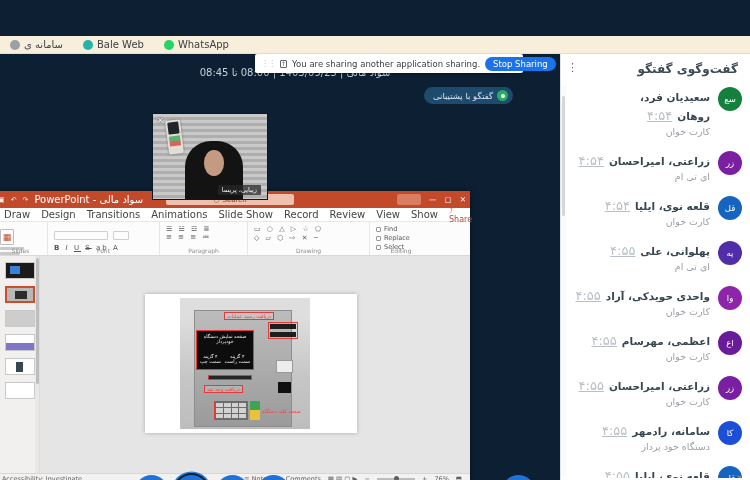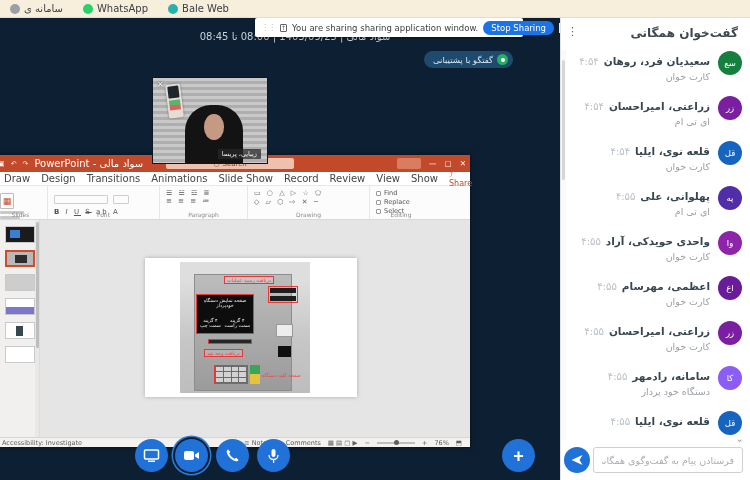--- a/index.html
+++ b/index.html
@@ -1,18 +1,18 @@
 <!DOCTYPE html>
 <html><head>
 <meta charset="utf-8">
 <style>
   * { margin:0; padding:0; box-sizing:border-box; }
   html,body { width:750px; height:480px; overflow:hidden; background:#0d2033;
               font-family:"DejaVu Sans", sans-serif; }
-  .screen { position:relative; width:750px; height:392px; }
+  .screen { position:relative; width:750px; height:392px;margin-top:36px; }
 
   
   .topbar { position:absolute; left:0; top:0; width:750px; height:18px;
             background:#f7eedb; display:flex; align-items:center; z-index:20;
             border-bottom:1px solid #e7ddc6; }
   .tb-tab { display:flex; align-items:center; gap:4px; padding:0 10px; height:18px;
             font-size:10px; color:#3c4043; white-space:nowrap; }
   .tb-icon { width:10px; height:10px; border-radius:50%; display:inline-flex;
              align-items:center; justify-content:center; font-size:7px; color:#fff; }
   .tb-icon.site-icon { background:#9aa0a6; }
@@ -168,21 +168,21 @@
   .kebab { position:absolute; left:6px; top:7px; font-size:11px; color:#666; }
   .chat-scrollbar { position:absolute; left:0; top:32px; width:5px; height:390px; background:#fafafa; }
   .chat-scrollbar::after { content:""; position:absolute; top:10px; left:1px; width:3px; height:120px;
                            background:#d6d6d6; border-radius:2px; }
   .chat-messages { position:absolute; left:5px; right:0; top:32px; height:392px; overflow:hidden; }
   .msg { position:relative; direction:rtl; text-align:right; padding:0 40px 0 8px; margin-bottom:13px;
          min-height:26px; }
   .avatar { position:absolute; right:8px; top:1px; width:24px; height:24px; border-radius:50%;
             color:#fff; font-size:8.5px; display:flex; align-items:center; justify-content:center; }
   .msg-name { font-size:10.5px; font-weight:bold; color:#37474f; }
-  .msg-time { font-size:10px; color:#b8bfc6; margin-right:5px; }
+  .msg-time { font-size:13px; color:#b8bfc6; margin-right:5px;text-decoration:underline; }
   .msg-text { font-size:9.5px; color:#9aa0a6; margin-top:2px; }
   .scroll-chevron { position:absolute; right:6px; top:415px; color:#9e9e9e; font-size:10px; }
   .chat-inputrow { position:absolute; left:0; bottom:6px; width:190px; height:28px; }
   .chat-input { position:absolute; left:32px; top:1px; width:150px; height:26px;
                 border:1px solid #d0d0d0; border-radius:3px; font-size:9.5px; color:#444;
                 padding:0 8px; font-family:inherit; outline:none; }
   .chat-input::placeholder { color:#a8adb3; }
   .send-btn { position:absolute; left:3px; top:1px; width:26px; height:26px; border-radius:50%;
               background:#2072d8; border:none; display:flex; align-items:center; justify-content:center;
               cursor:pointer; }
@@ -193,38 +193,38 @@
 <div class="screen">
 
   <div class="topbar">
     <div id="topbar-tabs" style="display:flex;align-items:center;">
   <div class="tb-tab">
     <span class="tb-icon site-icon"></span>
     <span class="tb-label" dir="rtl">سامانه ی</span>
   </div>
 
   <div class="tb-tab">
+    <span class="tb-icon bale-icon"></span>
+    <span class="tb-label" dir="rtl">Bale Web</span>
+  </div>
+
+  <div class="tb-tab">
     <span class="tb-icon whatsapp-icon"></span>
     <span class="tb-label" dir="rtl">WhatsApp</span>
-  </div>
-
-  <div class="tb-tab">
-    <span class="tb-icon bale-icon"></span>
-    <span class="tb-label" dir="rtl">Bale Web</span>
   </div>
 </div>
   </div>
 
   <div class="main">
     <div class="session-title" dir="rtl">سواد مالی | 1403/09/25 | 08:00 تا 08:45</div>
 
     <div class="banner">
       <span class="drag-dots">⋮⋮</span>
       <span class="share-ic">↑</span>
-      <span class="banner-text">You are sharing sharing application window.</span>
+      <span class="banner-text">You are sharing another application sharing.</span>
       <button class="stop-btn">Stop Sharing</button>
       <span class="banner-min">—</span>
     </div>
 
     <div class="support-pill">
       <span class="pill-label" dir="rtl">گفتگو با پشتیبانی</span>
       <span class="pill-ic"></span>
     </div>
 
     <div class="webcam">
@@ -419,21 +419,21 @@
             <rect x="6" y="12" width="1.2" height="3" fill="#fff"></rect>
           </svg>
       </button>
       <button class="cbtn plus" style="left:502px;top:9px;">+</button>
     </div>
   </div>
 
   <div class="chat">
     <div class="chat-header">
       <span class="kebab">⋮</span>
-      <span class="chat-title">گفت‌خوان همگانی</span>
+      <span class="chat-title">گفت‌وگوی گفتگو</span>
     </div>
     <div class="chat-scrollbar"></div>
     <div class="chat-messages" id="chat-messages">
   <div class="msg">
     <span class="avatar" style="background: #15803d;">سع</span>
     <div><span class="msg-name">سعیدیان فرد، روهان</span><span class="msg-time">۴:۵۴</span></div>
     <div class="msg-text">کارت خوان</div>
   </div>
 
   <div class="msg">
@@ -466,21 +466,21 @@
     <div class="msg-text">کارت خوان</div>
   </div>
 
   <div class="msg">
     <span class="avatar" style="background: rgb(123, 31, 162);">زر</span>
     <div><span class="msg-name">زراعتی، امیراحسان</span><span class="msg-time">۴:۵۵</span></div>
     <div class="msg-text">کارت خوان</div>
   </div>
 
   <div class="msg">
-    <span class="avatar" style="background: #8b5cf6;">کا</span>
+    <span class="avatar" style="background: #1d4ed8;">کا</span>
     <div><span class="msg-name">سامانه، رادمهر</span><span class="msg-time">۴:۵۵</span></div>
     <div class="msg-text">دستگاه خود پرداز</div>
   </div>
 
   <div class="msg">
     <span class="avatar" style="background: rgb(21, 101, 192);">قل</span>
     <div><span class="msg-name">قلعه نوی، ایلیا</span><span class="msg-time">۴:۵۵</span></div>
   </div>
 
 </div>

